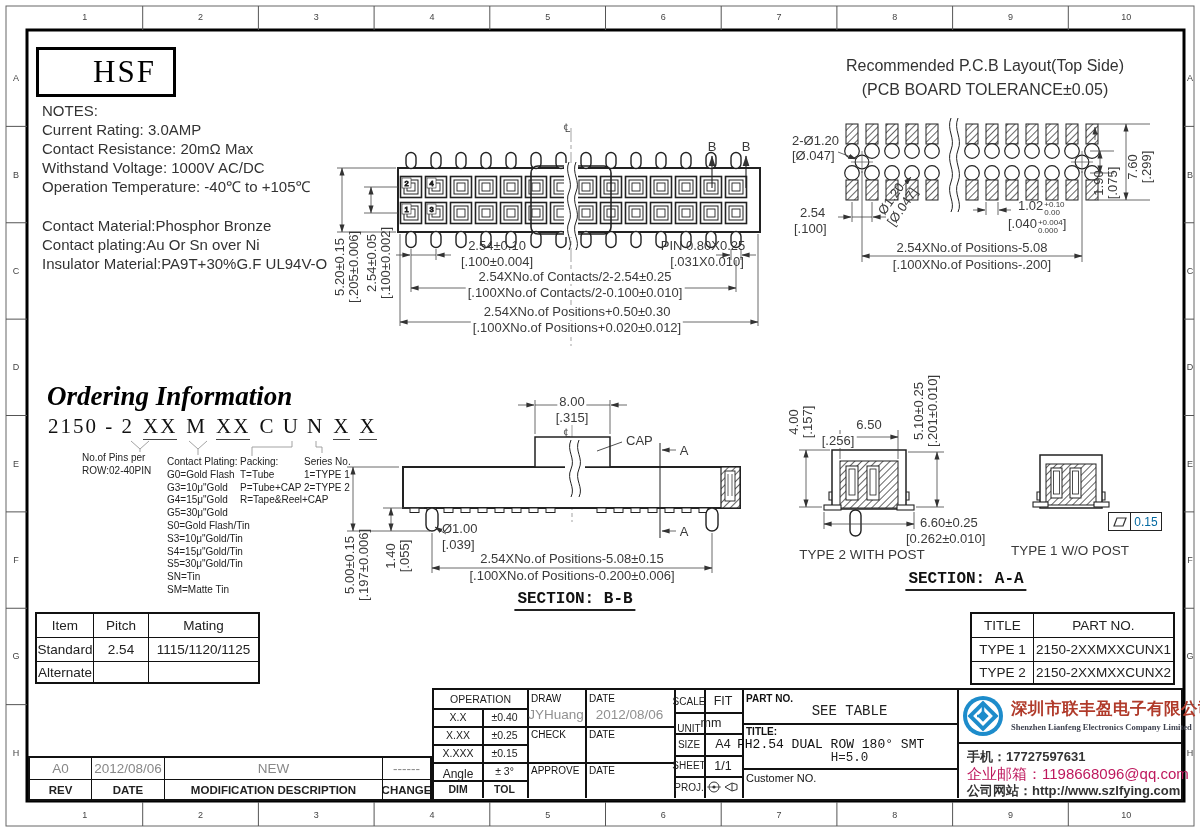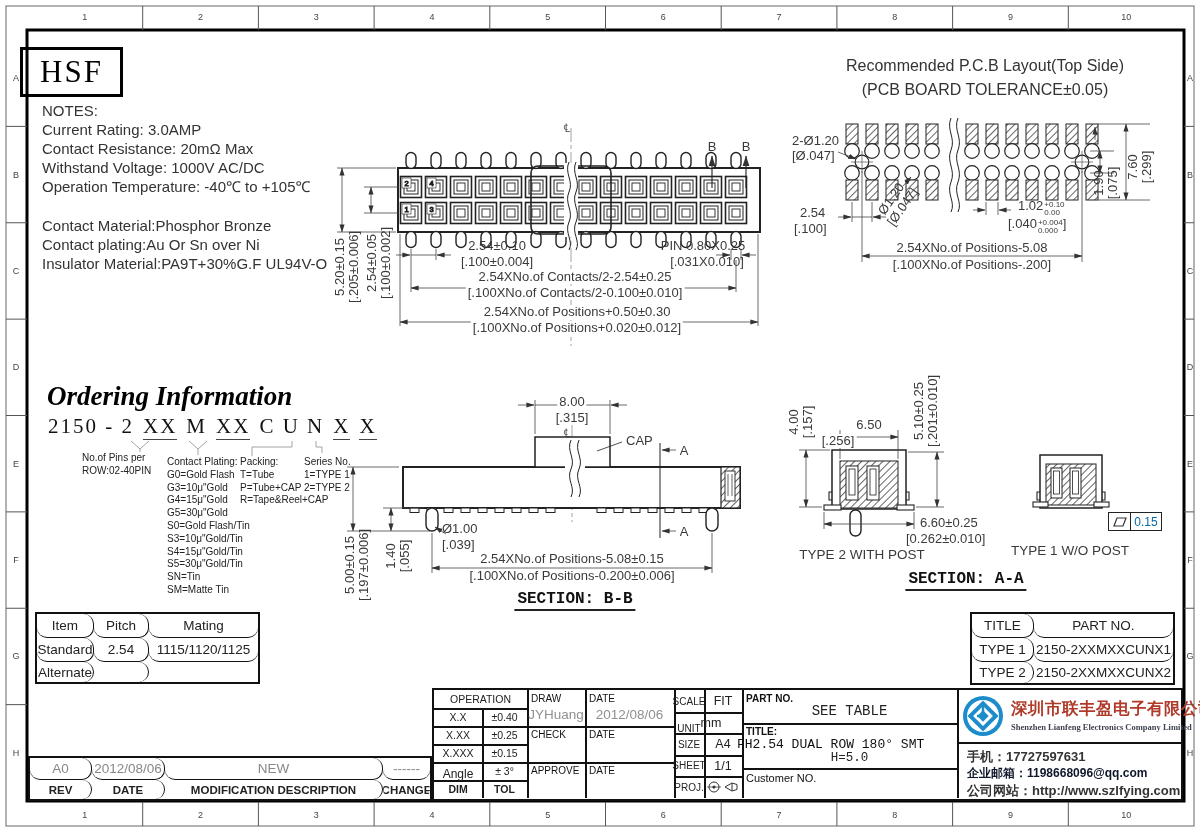--- a/index.html
+++ b/index.html
@@ -9,38 +9,38 @@
   .abs{position:absolute;}
   .dim{position:absolute;font-size:13px;color:#3a3a3a;white-space:nowrap;line-height:14px;}
   .ctr{transform:translateX(-50%);}
   .bg{background:#fff;padding:0 2px;}
   .vrot{position:absolute;transform:translate(-50%,-50%) rotate(-90deg);text-align:center;
         font-size:13px;color:#3a3a3a;white-space:nowrap;line-height:14px;}
   .drot{position:absolute;transform:translate(-50%,-50%) rotate(-55deg);text-align:center;
         font-size:13px;color:#3a3a3a;white-space:nowrap;line-height:14px;}
   .stack{display:inline-flex;flex-direction:column;font-size:8px;line-height:8px;vertical-align:3px;margin-left:1px;color:#3a3a3a;}
   .zone-label{position:absolute;font-size:9px;color:#444;display:flex;align-items:center;justify-content:center;}
-  .logo-box{position:absolute;left:20px;top:47px;width:97px;height:44px;border:3px solid #000;
-            display:flex;align-items:center;justify-content:center;}
+  .logo-box{position:absolute;left:36px;top:47px;width:97px;height:44px;border:3px solid #000;
+            display:flex;align-items:center;justify-content:center;padding-left:37px;}
   .logo-box span{font-family:"Liberation Serif",serif;font-size:31px;letter-spacing:2px;color:#000;}
   .notes{position:absolute;left:42px;top:101px;font-size:15px;color:#333;line-height:19px;white-space:nowrap;}
   .notes .gap{height:20px;}
   .pcb-title{position:absolute;left:790px;top:57px;width:390px;text-align:center;font-size:16px;color:#333;}
   .ord-title{position:absolute;left:47px;top:381px;font-family:"Liberation Serif",serif;
              font-style:italic;font-weight:bold;font-size:27px;color:#000;}
   .ord-code{position:absolute;left:48px;top:414px;font-family:"Liberation Serif",serif;font-size:21px;
             color:#111;letter-spacing:2px;white-space:nowrap;}
   .ord-code span{margin-right:9px;}
   .ord-code span.u{border-bottom:1.5px solid #444;padding-bottom:1px;}
   .ord-col{position:absolute;font-size:10px;color:#222;line-height:12.8px;white-space:nowrap;}
   .sec-title{position:absolute;transform:translateX(-50%);font-family:"Liberation Mono",monospace;
              font-weight:bold;font-size:16px;color:#111;border-bottom:2px solid #222;padding:0 3px 1px 3px;white-space:nowrap;}
   .grid-table{position:absolute;display:grid;border:2px solid #111;background:#fff;box-sizing:border-box;}
   .grid-table>div{border-right:1.5px solid #111;border-bottom:1.5px solid #111;display:flex;
-                  align-items:center;justify-content:center;font-size:13.5px;color:#222;overflow:hidden;border-radius:10px;}
+                  align-items:center;justify-content:center;font-size:13.5px;color:#222;overflow:hidden;}
   .tb{position:absolute;left:432px;top:688px;width:751px;height:113px;border:2.5px solid #111;box-sizing:border-box;background:#fff;}
   .tb .vline{position:absolute;top:0;width:1.5px;background:#111;}
   .tb .hline{position:absolute;height:1.5px;background:#111;}
   .tb .cell-label{position:absolute;font-size:10px;color:#111;white-space:nowrap;}
   .tb .cell-val{position:absolute;display:flex;align-items:center;justify-content:center;font-size:12.5px;color:#222;}
   .tb .hand{color:#909090;font-size:13.5px;}
   .flat-box{position:absolute;left:1108px;top:512px;width:54px;height:19px;border:1.5px solid #222;
             display:flex;box-sizing:border-box;background:#fff;}
   .flat-box .fb1{width:21px;border-right:1.5px solid #222;display:flex;align-items:center;justify-content:center;}
   .flat-box .fb2{flex:1;display:flex;align-items:center;justify-content:center;font-size:12px;color:#0369a1;}
@@ -739,17 +739,17 @@
       <circle cx="22" cy="22" r="16" fill="#fff"></circle>
       <rect x="11" y="11" width="22" height="22" transform="rotate(45 22 22)" fill="#1d8ccb"></rect>
       <rect x="15" y="15" width="14" height="14" transform="rotate(45 22 22)" fill="#fff"></rect>
       <rect x="18" y="18" width="8" height="8" transform="rotate(45 22 22)" fill="#1d8ccb"></rect>
       <path d="M22,12 L22,18 M16,22 L22,22" stroke="#1d8ccb" stroke-width="2.5"></path>
     </svg>
   </div>
   <div class="cell-label cn" style="left:577px;top:8px;font-size:16.5px;font-weight:bold;color:#b03a2a;letter-spacing:0.5px">深圳市联丰盈电子有限公司</div>
   <div class="cell-label" style="left:577px;top:32px;font-size:8.5px;font-weight:bold;color:#3f4350;font-family:'Liberation Serif',serif">Shenzhen Lianfeng Electronics Company Limited</div>
   <div class="cell-label cn" style="left:533px;top:58px;font-size:13px;font-weight:bold;color:#333">手机：17727597631</div>
-  <div class="cell-label cn" style="left:533px;top:75px;font-size:12px;font-weight:bold;color:#0f172a">企业邮箱：1198668096@qq.com</div>
+  <div class="cell-label cn" style="left:533px;top:75px;font-size:15px;font-weight:normal;color:#be185d">企业邮箱：1198668096@qq.com</div>
   <div class="cell-label cn" style="left:533px;top:92px;font-size:13px;font-weight:bold;color:#333">公司网站：http://www.szlfying.com</div>
 </div>
 
 </div>
 
 </body></html>

